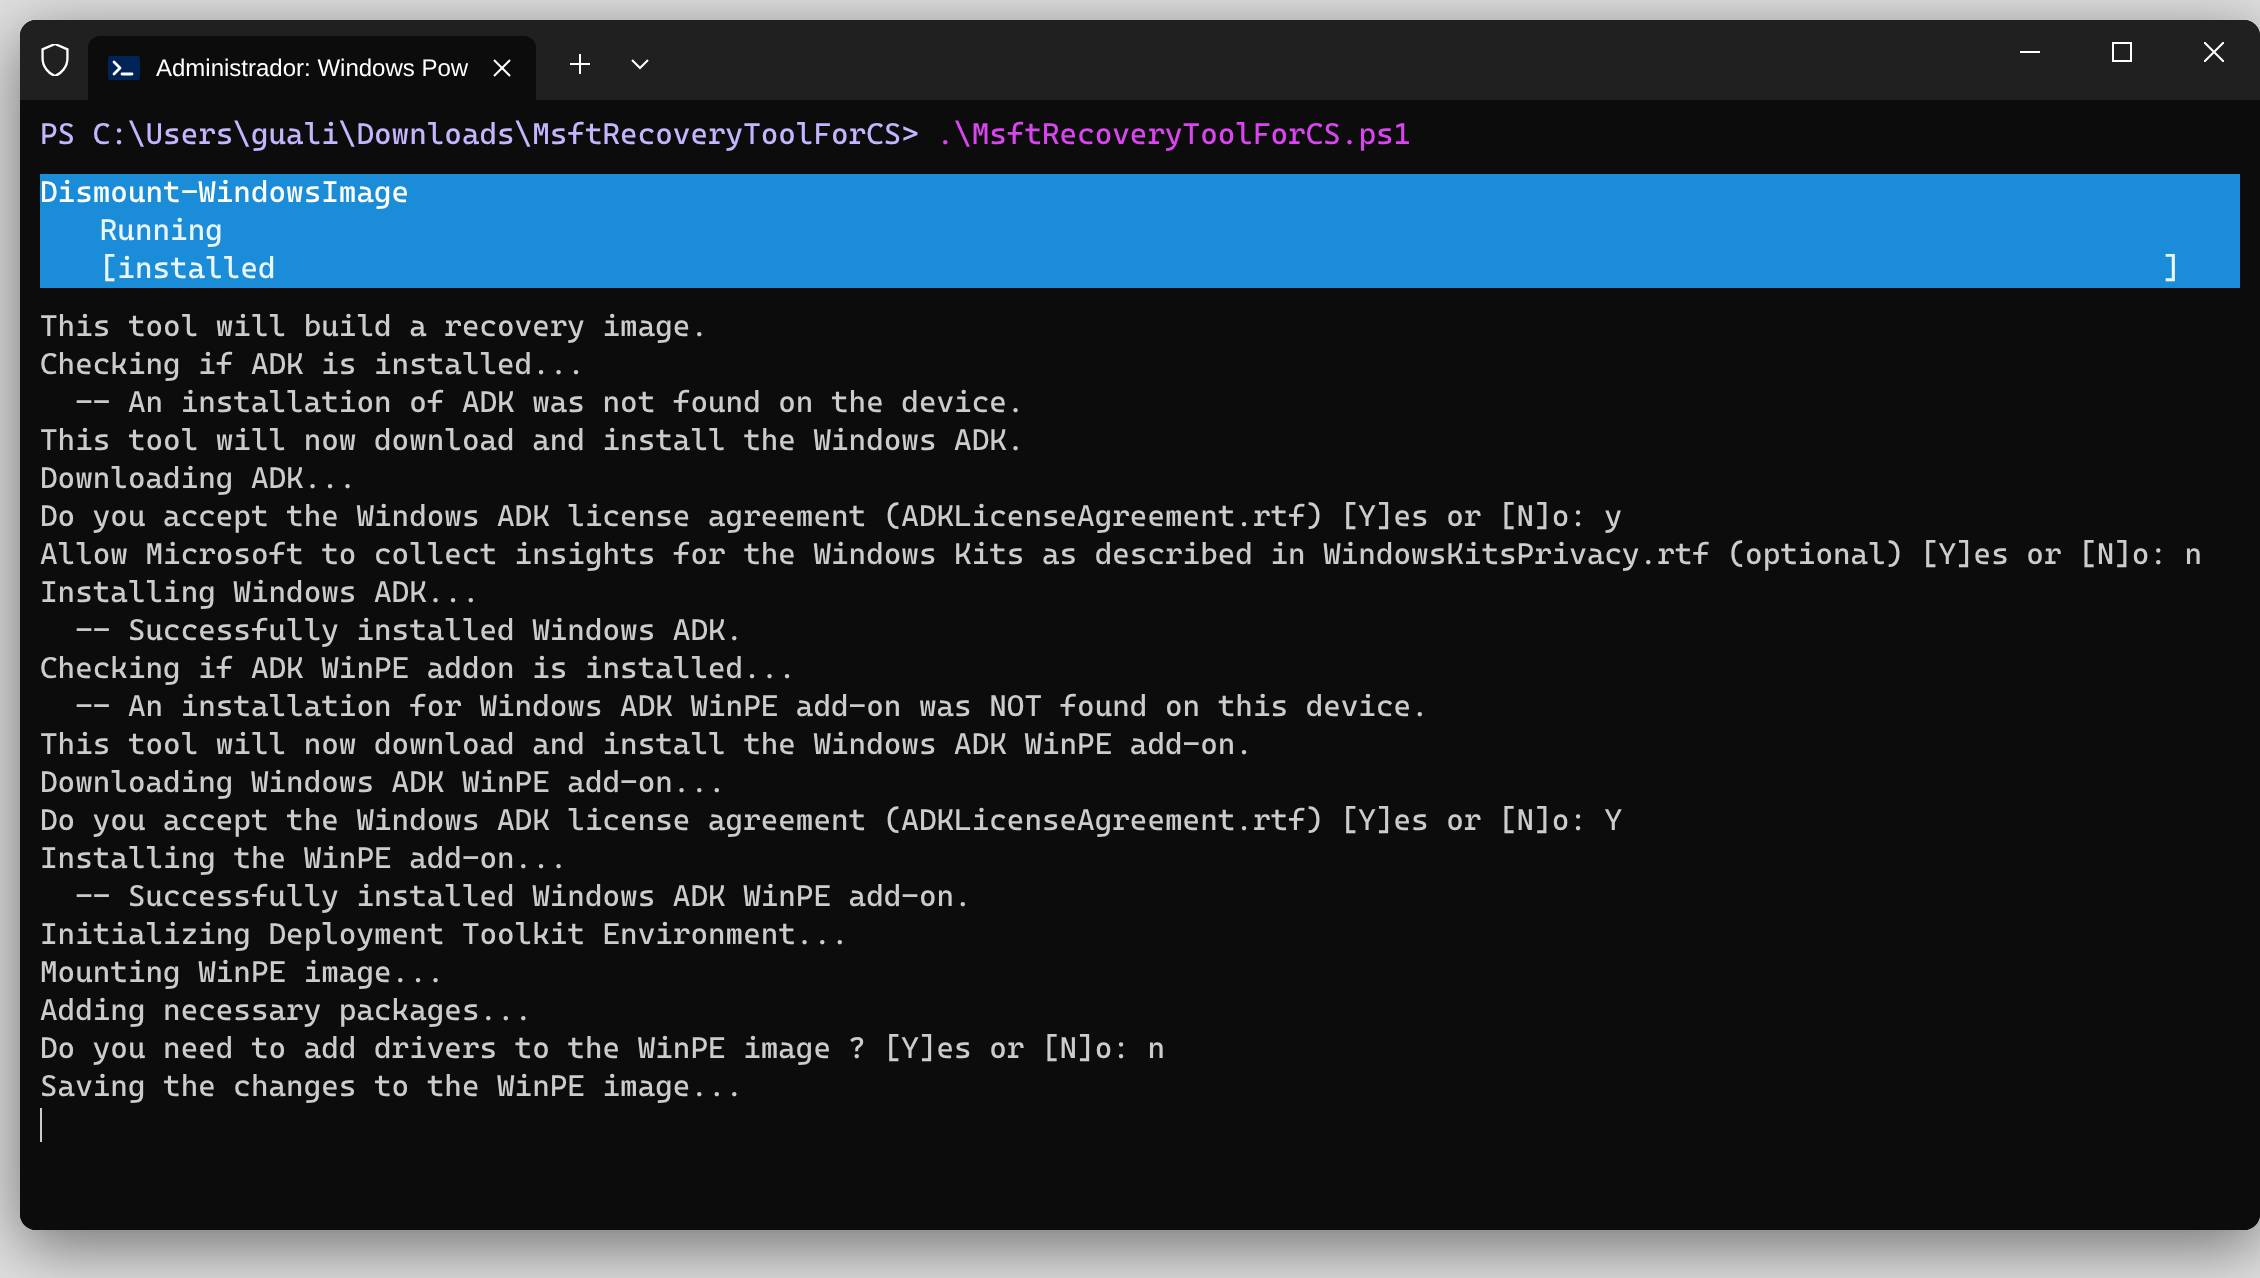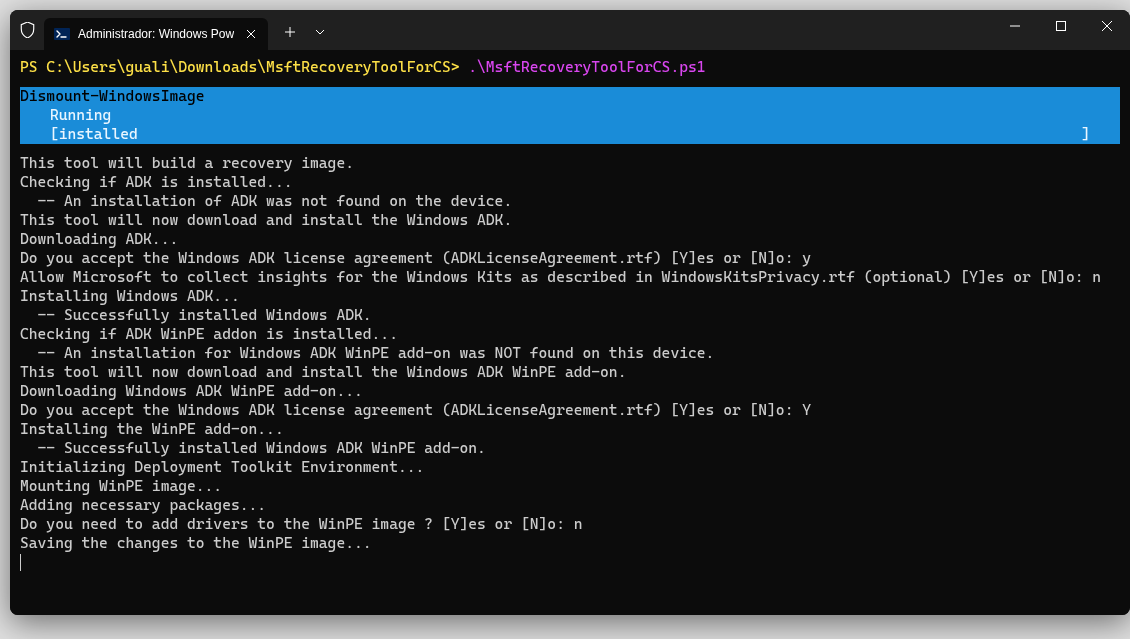--- a/index.html
+++ b/index.html
@@ -132,34 +132,34 @@
       background: #0c0c0c;
       padding: 8px 10px;
       font-size: 15px;
       line-height: 19px;
       color: #cccccc;
       overflow: hidden;
       white-space: pre;
       font-family: 'Cascadia Mono', Consolas, monospace;
     }
     .prompt {
-      color: #fde047;
+      color: #c4b5fd;
     }
     .command {
       color: #d946ef;
     }
     .progress-block {
       background: #1a8cd8;
       color: #dff1fc;
       margin: 10px 0;
       padding: 0;
       line-height: 19px;
     }
     .progress-title {
-      color: #000000;
+      color: #ffffff;
       font-weight: normal;
     }
     .progress-status {
       color: #eaf6ff;
       padding-left: 3.4ch;
       text-align: right;
     }
     .progress-bar-line {
       color: #eaf6ff;
       padding-left: 3.4ch;

